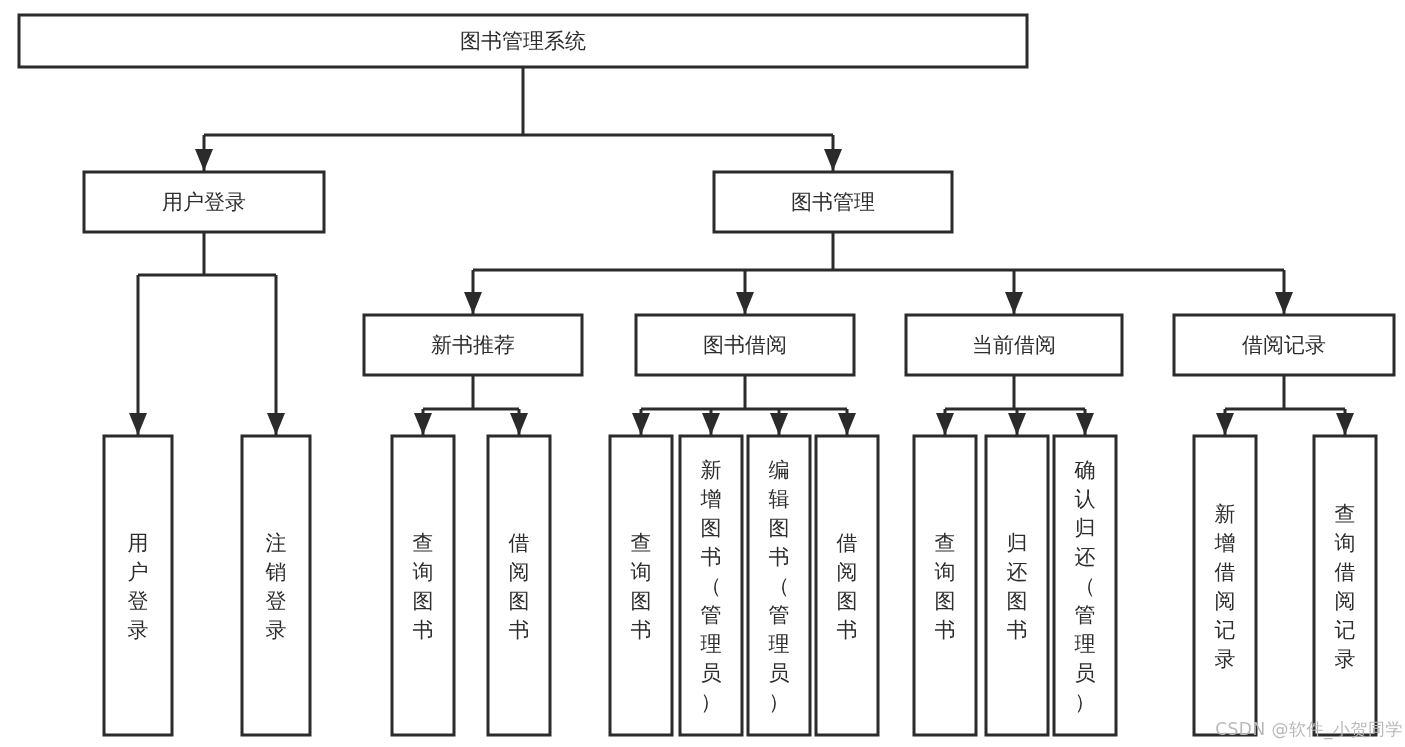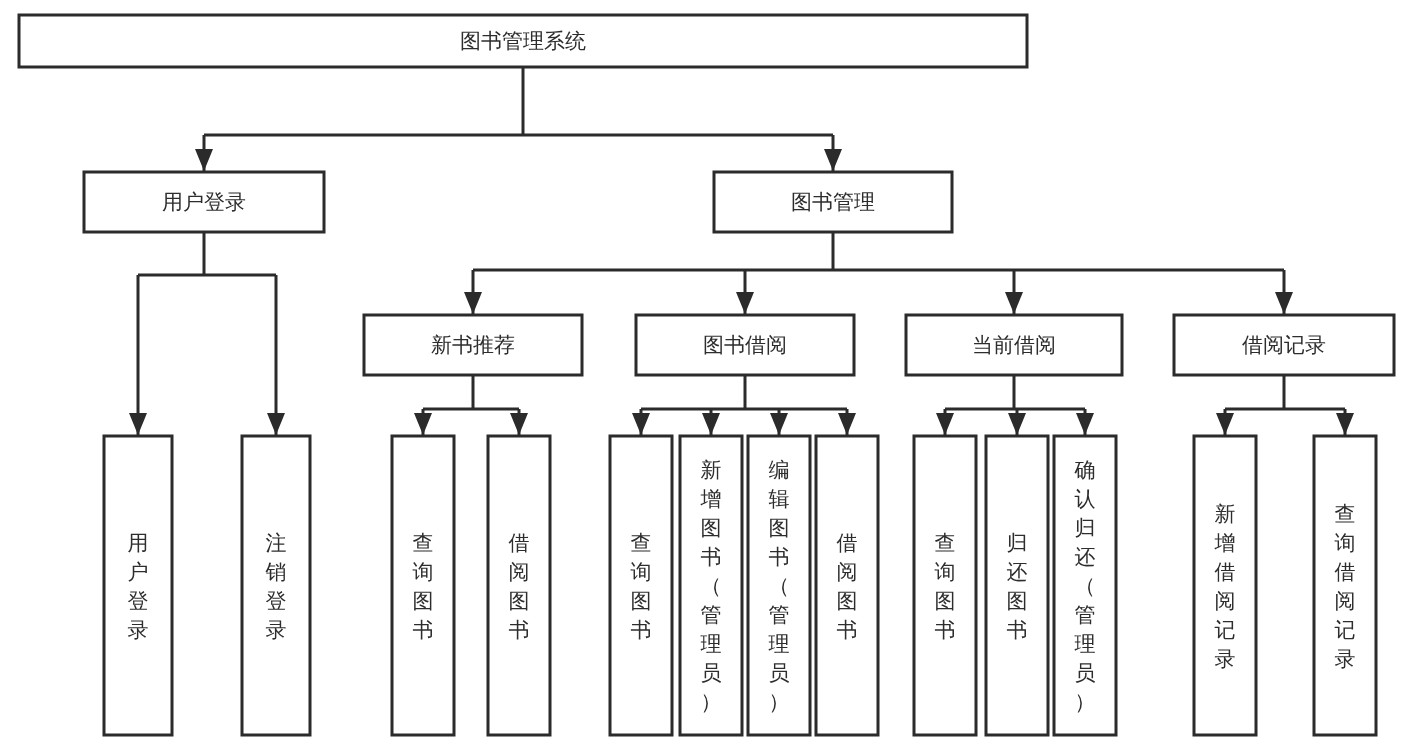--- a/index.html
+++ b/index.html
@@ -200,13 +200,14 @@
         <g>
           <rect x="1190" y="436" width="62" height="299" class="node-rect"></rect>
           <text x="1221" class="leaf-label" y="520.5"><tspan x="1221" y="520.5">新</tspan><tspan x="1221" y="549.5">增</tspan><tspan x="1221" y="578.5">借</tspan><tspan x="1221" y="607.5">阅</tspan><tspan x="1221" y="636.5">记</tspan><tspan x="1221" y="665.5">录</tspan></text>
         </g>
         <g>
           <rect x="1310" y="436" width="62" height="299" class="node-rect"></rect>
           <text x="1341" class="leaf-label" y="520.5"><tspan x="1341" y="520.5">查</tspan><tspan x="1341" y="549.5">询</tspan><tspan x="1341" y="578.5">借</tspan><tspan x="1341" y="607.5">阅</tspan><tspan x="1341" y="636.5">记</tspan><tspan x="1341" y="665.5">录</tspan></text>
         </g>
       </g>
     </svg>
+  <div class="watermark">CSDN @软件_小贺同学</div>
 </div>
 
 </body></html>

